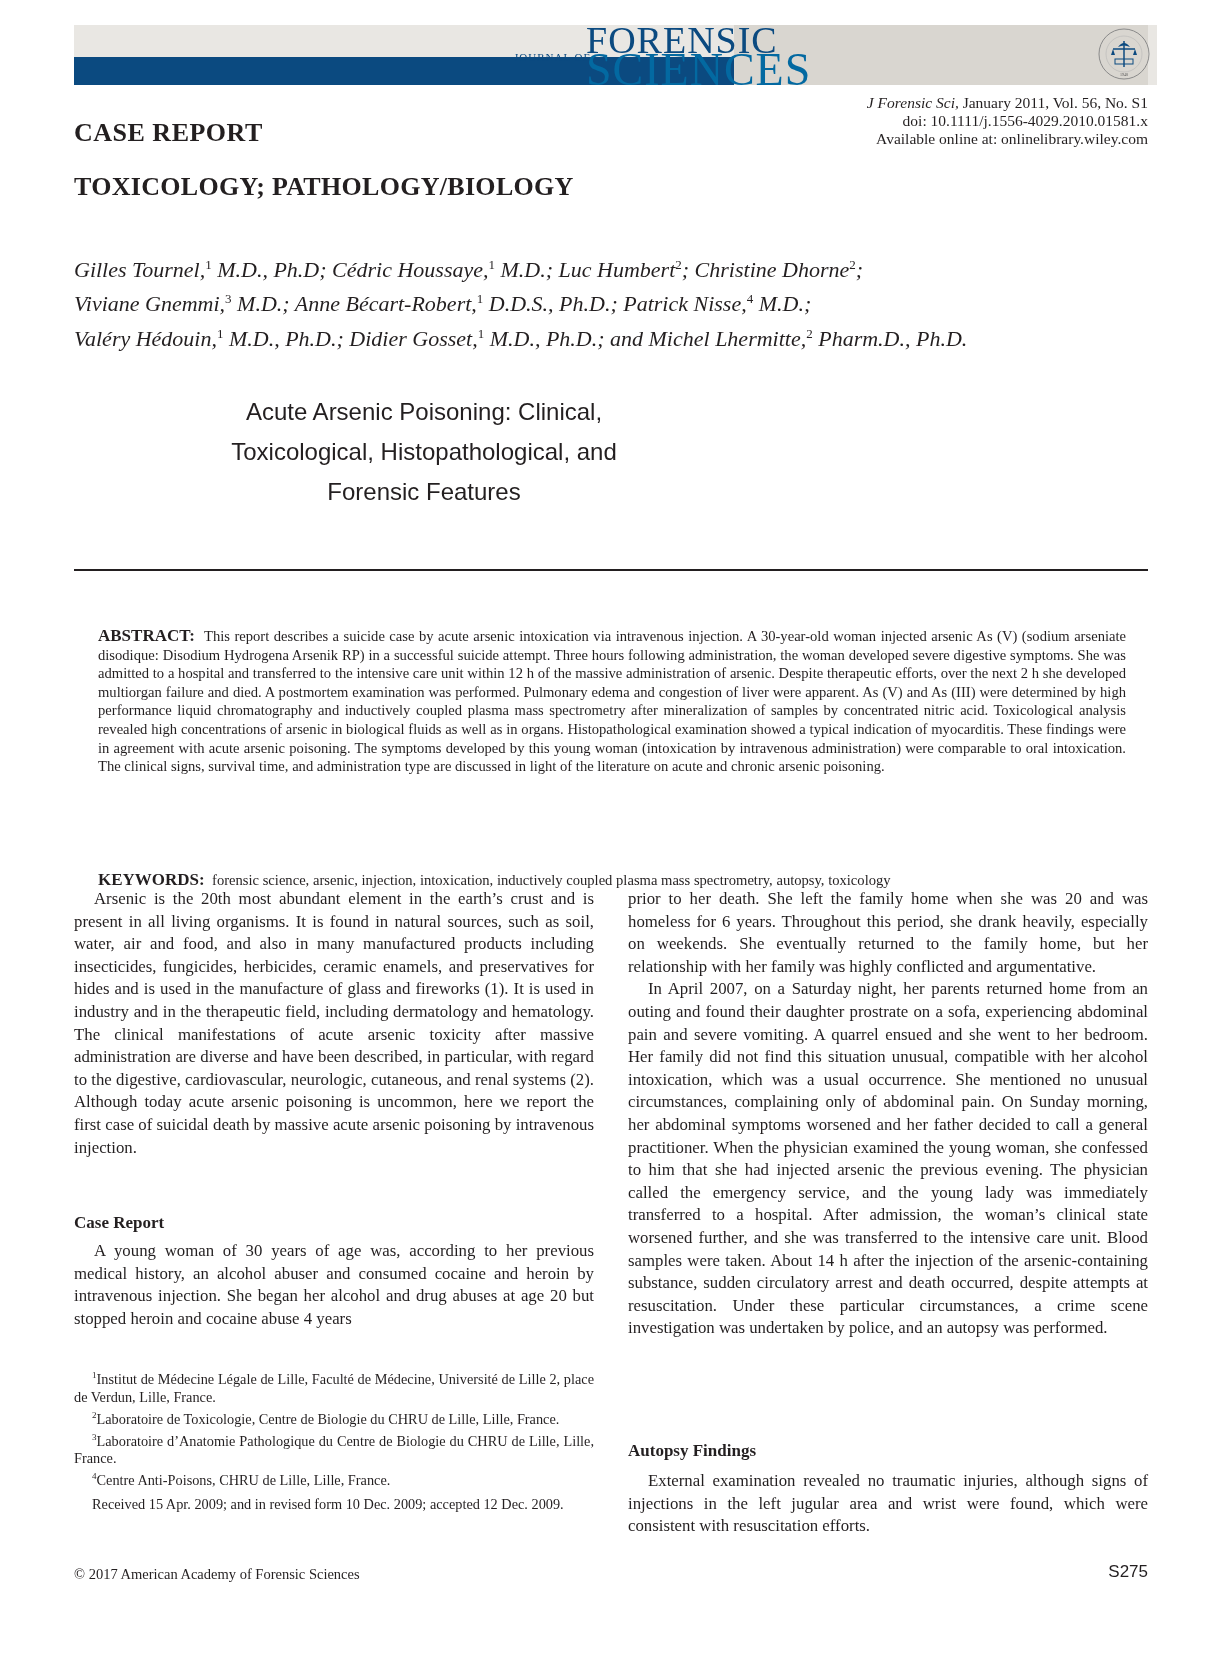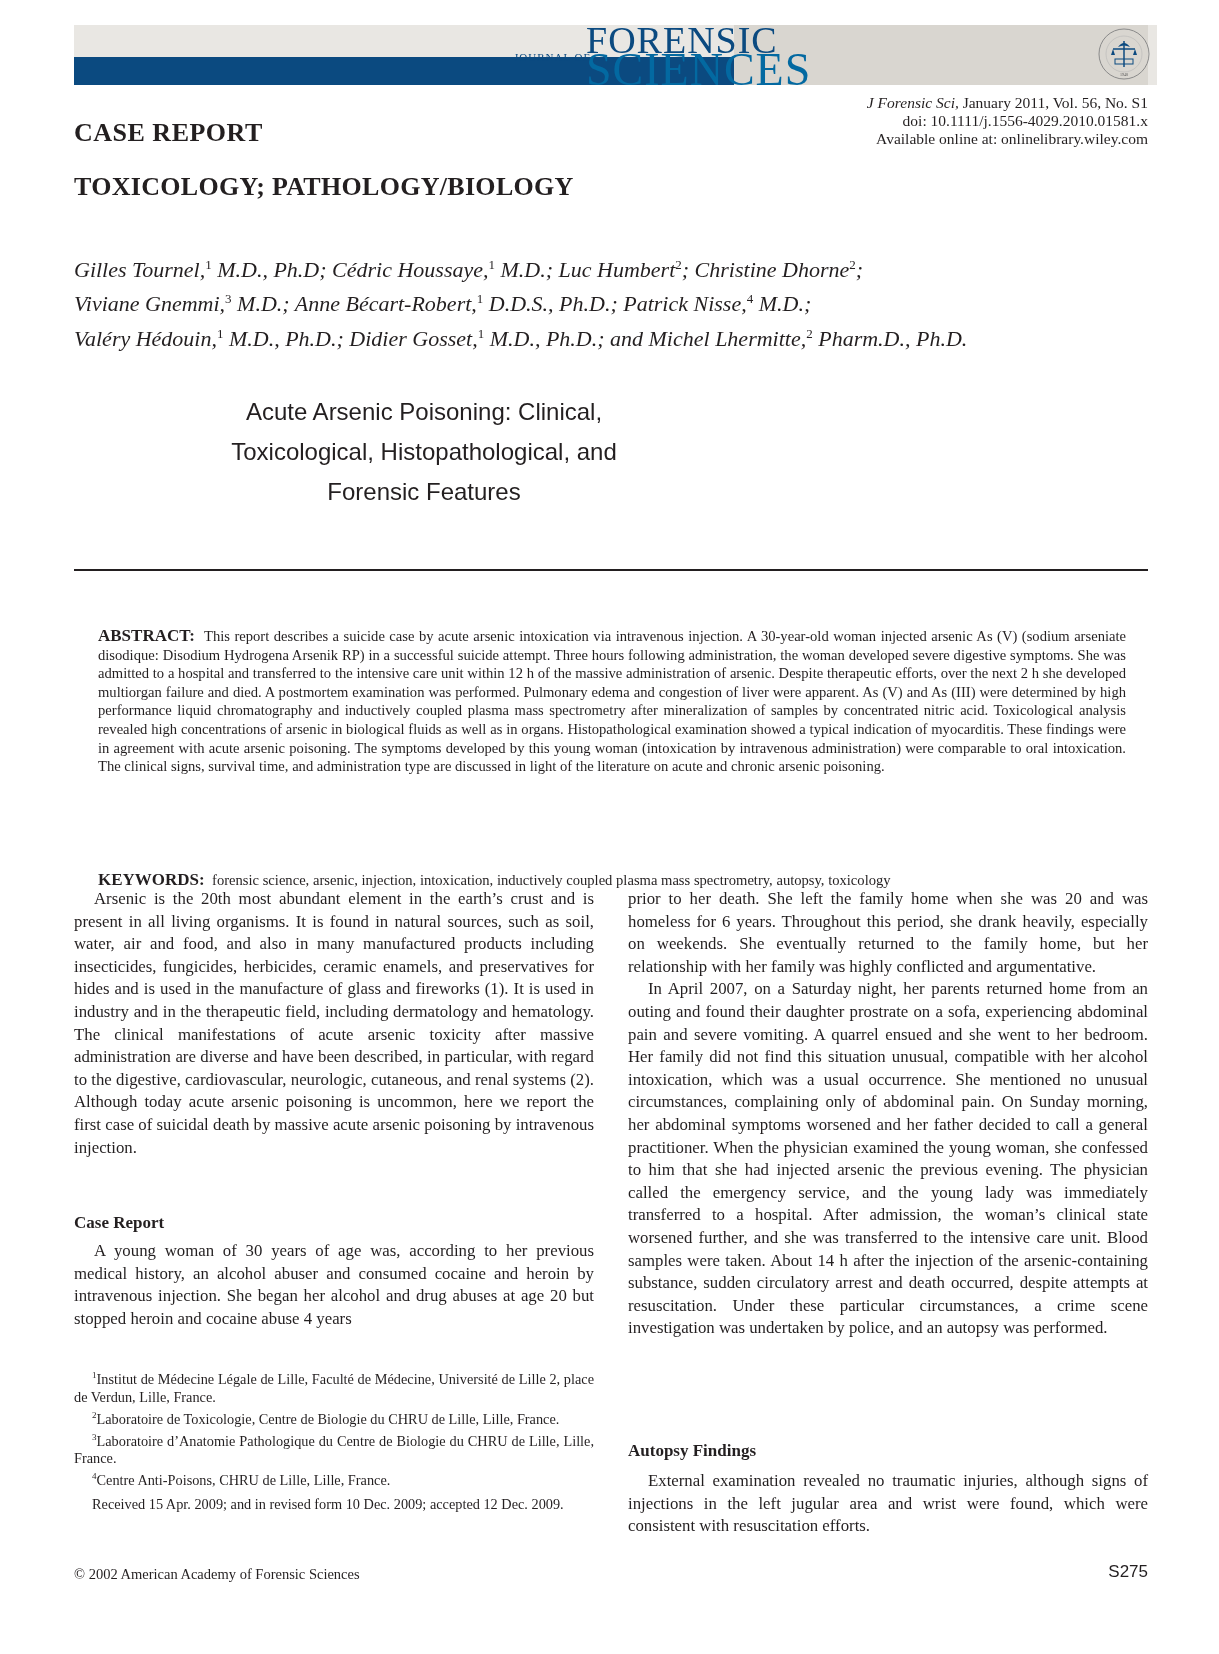--- a/index.html
+++ b/index.html
@@ -168,14 +168,14 @@
   <p style="text-indent:0">prior to her death. She left the family home when she was 20 and was homeless for 6 years. Throughout this period, she drank heavily, especially on weekends. She eventually returned to the family home, but her relationship with her family was highly conflicted and argumentative.</p>
   <p>In April 2007, on a Saturday night, her parents returned home from an outing and found their daughter prostrate on a sofa, experiencing abdominal pain and severe vomiting. A quarrel ensued and she went to her bedroom. Her family did not find this situation unusual, compatible with her alcohol intoxication, which was a usual occurrence. She mentioned no unusual circumstances, complaining only of abdominal pain. On Sunday morning, her abdominal symptoms worsened and her father decided to call a general practitioner. When the physician examined the young woman, she confessed to him that she had injected arsenic the previous evening. The physician called the emergency service, and the young lady was immediately transferred to a hospital. After admission, the woman’s clinical state worsened further, and she was transferred to the intensive care unit. Blood samples were taken. About 14 h after the injection of the arsenic-containing substance, sudden circulatory arrest and death occurred, despite attempts at resuscitation. Under these particular circumstances, a crime scene investigation was undertaken by police, and an autopsy was performed.</p>
 </div>
 <div class="col h-autopsy">
   <h3>Autopsy Findings</h3>
 </div>
 <div class="col p-autopsy">
   <p>External examination revealed no traumatic injuries, although signs of injections in the left jugular area and wrist were found, which were consistent with resuscitation efforts.</p>
 </div>
 
-<div class="footer-left">© 2002 American Academy of Forensic Sciences</div>
+<div class="footer-left">© 2017 American Academy of Forensic Sciences</div>
 <div class="footer-right">S275</div>
 
 </body></html>

